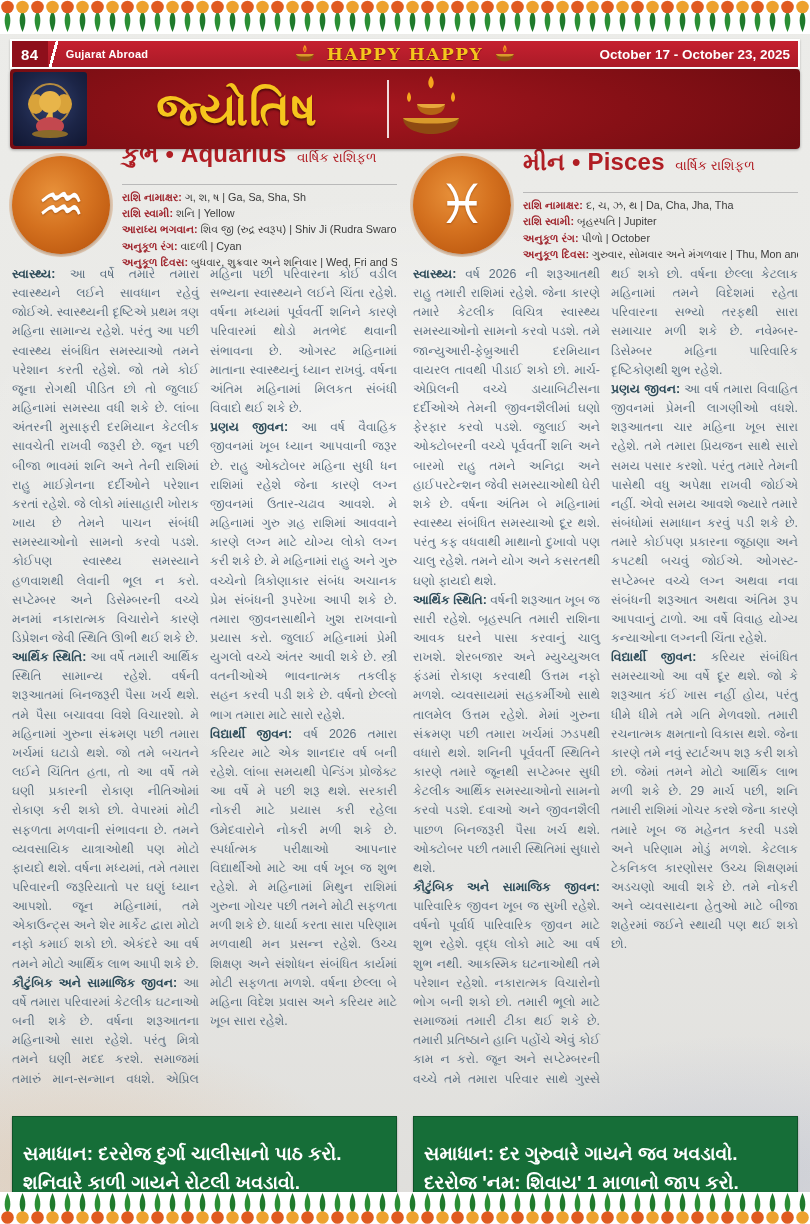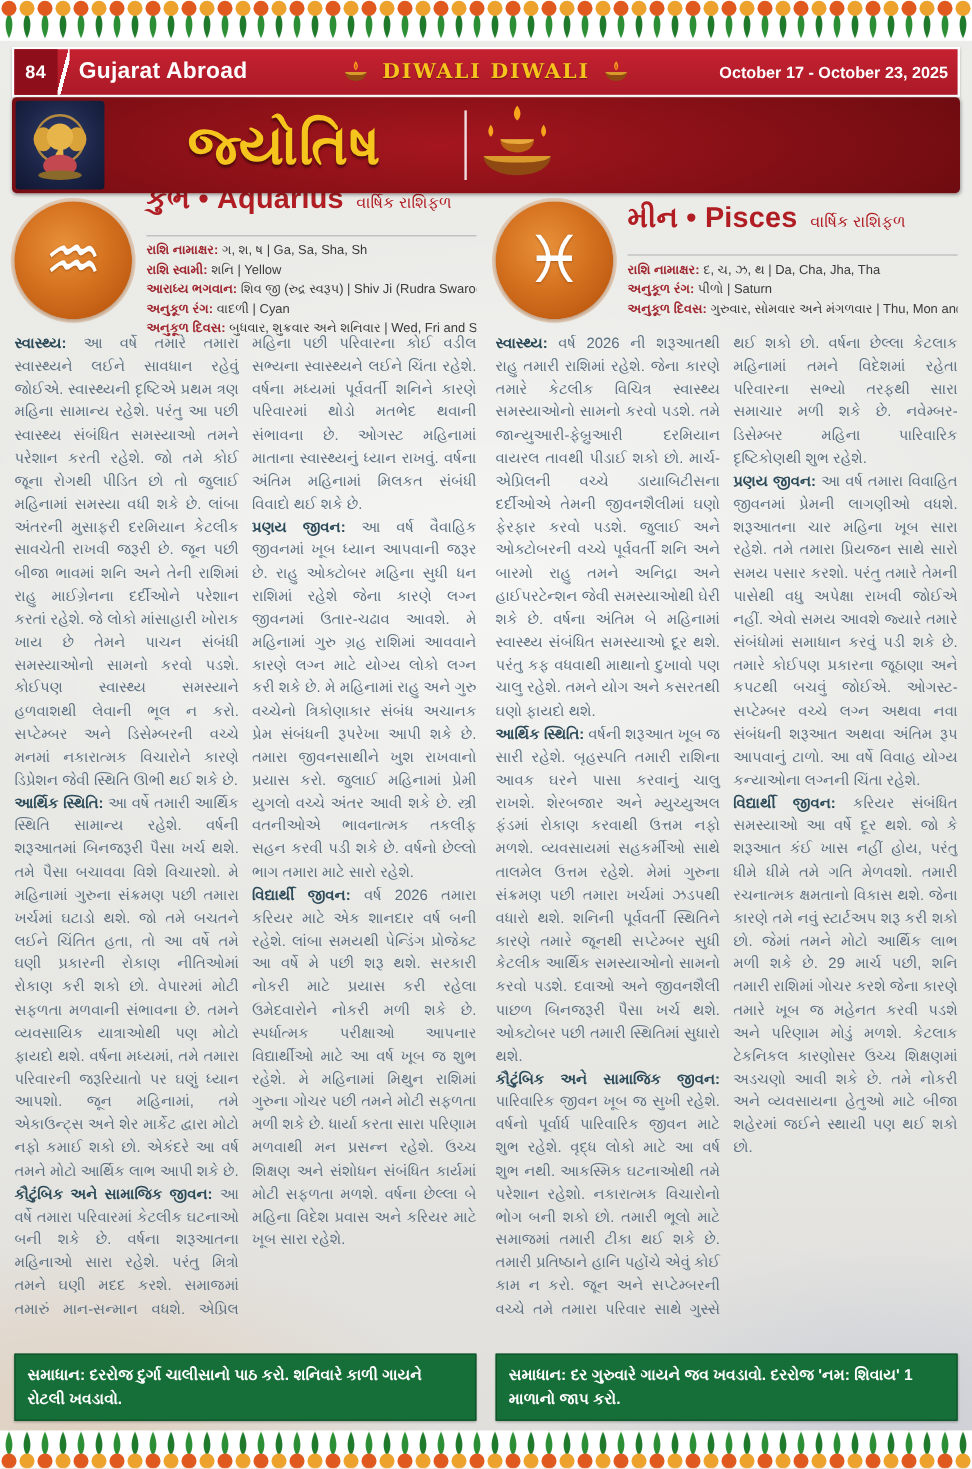--- a/index.html
+++ b/index.html
@@ -13,34 +13,34 @@
     background:
       radial-gradient(ellipse 420px 200px at 8% 96%, rgba(220,140,60,.18), transparent 70%),
       radial-gradient(ellipse 420px 200px at 92% 96%, rgba(90,110,180,.15), transparent 70%),
       radial-gradient(ellipse 600px 400px at 50% 40%, rgba(255,255,255,.6), transparent 75%),
       linear-gradient(180deg,#ecece9 0%, #e7e7e4 70%, #dfdedb 100%);
   }
   
   .garland { display:block; background:#fff; }
   
   .header-bar {
-    margin:5px 10px 0 10px; height:42px; background:#fff; padding:2px;
+    margin:5px 10px 0 10px; height:30px; background:#fff; padding:2px;
     box-shadow:0 1px 2px rgba(0,0,0,.25);
   }
   .header-bar-inner {
     height:100%; background:linear-gradient(180deg,#c52130,#ab1a27);
     display:flex; align-items:center; padding:0 8px 0 0; position:relative;
   }
   .pageno-wrap { display:flex; align-items:stretch; height:100%; }
   .pageno {
     background:#8e0f1b; color:#fff; font-weight:bold; font-size:15px;
     display:flex; align-items:center; padding:0 9px; letter-spacing:.5px;
   }
   .pageno-slash { width:10px; height:100%; background:linear-gradient(105deg, transparent 45%, #fff 45%, #fff 62%, transparent 62%); }
-  .brand { color:#fff; font-weight:bold; font-size:19px; margin-left:8px; letter-spacing:.2px; }
+  .brand { color:#fff; font-weight:bold; font-size:11px; margin-left:8px; letter-spacing:.2px; }
   .happy-diwali {
     position:absolute; left:50%; transform:translateX(-50%);
     display:flex; align-items:center; gap:10px;
   }
   .happy-diwali-text {
     font-family:"DejaVu Serif", serif; font-weight:bold; color:#f6c51d;
     font-size:17px; letter-spacing:1.5px; text-shadow:0 1px 1px rgba(0,0,0,.4);
   }
   .date-range { margin-left:auto; color:#fff; font-weight:bold; font-size:13.5px; }
   
@@ -84,21 +84,21 @@
   .sign-body {
     margin-top:8px; height:842px; overflow:hidden;
     column-count:2; column-gap:11px; column-fill:auto;
     font-size:12.4px; line-height:19.15px; color:#5c7082; text-align:justify;
   }
   .body-para { margin:0; }
   .para-heading { color:#2d4b59; font-weight:bold; }
   
   .remedy-box {
     margin-top:9px; background:#166e38; border:1px solid #0e5229; color:#fff;
-    font-weight:bold; font-size:13px; line-height:1.55; padding:7px 10px; min-height:56px;
+    font-weight:bold; font-size:19px; line-height:1.55; padding:22px 10px; min-height:56px;
     box-shadow:0 1px 2px rgba(0,0,0,.3);
   }
   
   .footer-line { text-align:center; margin-top:9px; font-size:13.5px; color:#3c3c3c; font-weight:bold; }
   .footer-url { color:#1d1d1d; font-weight:bold; }
   .garland-bottom-wrap { position:absolute; left:0; right:0; bottom:0; }
 </style>
 </head>
 <body>
 
@@ -123,21 +123,21 @@
         <div class="pageno-slash"></div>
       </div>
       <div class="brand">Gujarat Abroad</div>
       <div class="happy-diwali">
         <svg width="24" height="20" viewBox="0 0 24 20" aria-hidden="true">
           <path d="M12 1 C14.5 4 14 7 12 8.5 C10 7 9.5 4 12 1 Z" fill="#f6a51d"></path>
           <path d="M12 3 C13.3 5 13 6.8 12 7.8 C11 6.8 10.7 5 12 3 Z" fill="#e2571f"></path>
           <path d="M3 10 H21 C21 14 17 17.5 12 17.5 C7 17.5 3 14 3 10 Z" fill="#8e4a12"></path>
           <path d="M3 10 H21 C20.3 11.6 18.5 12.6 12 12.6 C5.5 12.6 3.7 11.6 3 10 Z" fill="#d99a2b"></path>
         </svg>
-        <span class="happy-diwali-text">DIWALI DIWALI</span>
+        <span class="happy-diwali-text">HAPPY HAPPY</span>
         <svg width="24" height="20" viewBox="0 0 24 20" aria-hidden="true">
           <path d="M12 1 C14.5 4 14 7 12 8.5 C10 7 9.5 4 12 1 Z" fill="#f6a51d"></path>
           <path d="M12 3 C13.3 5 13 6.8 12 7.8 C11 6.8 10.7 5 12 3 Z" fill="#e2571f"></path>
           <path d="M3 10 H21 C21 14 17 17.5 12 17.5 C7 17.5 3 14 3 10 Z" fill="#8e4a12"></path>
           <path d="M3 10 H21 C20.3 11.6 18.5 12.6 12 12.6 C5.5 12.6 3.7 11.6 3 10 Z" fill="#d99a2b"></path>
         </svg>
       </div>
       <div class="date-range">October 17 - October 23, 2025</div>
     </div>
   </div>
@@ -210,21 +210,22 @@
         <div class="sign-circle">
           <span class="sign-glyph">♓</span>
         </div>
         <div class="sign-head-right">
           <div class="sign-title-row">
             <span class="sign-title">મીન • Pisces</span>
             <span class="sign-tag">વાર્ષિક રાશિફળ</span>
           </div>
           <div class="info-list">
               <div class="info-row"><span class="info-label">રાશિ નામાક્ષર: </span><span class="info-value">દ, ચ, ઝ, થ | Da, Cha, Jha, Tha</span></div>
-              <div class="info-row"><span class="info-label">અનુકૂળ રંગ: </span><span class="info-value">પીળો | Saturn</span></div>
+              <div class="info-row"><span class="info-label">રાશિ સ્વામી: </span><span class="info-value">બૃહસ્પતિ | Jupiter</span></div>
+              <div class="info-row"><span class="info-label">અનુકૂળ રંગ: </span><span class="info-value">પીળો | October</span></div>
               <div class="info-row"><span class="info-label">અનુકૂળ દિવસ: </span><span class="info-value">ગુરુવાર, સોમવાર અને મંગળવાર | Thu, Mon and Tue</span></div>
             </div>
         </div>
       </div>
       <div class="sign-body">
           <p class="body-para"><strong class="para-heading">સ્વાસ્થ્ય: </strong>વર્ષ 2026 ની શરૂઆતથી રાહુ તમારી રાશિમાં રહેશે. જેના કારણે તમારે કેટલીક વિચિત્ર સ્વાસ્થ્ય સમસ્યાઓનો સામનો કરવો પડશે. તમે જાન્યુઆરી-ફેબ્રુઆરી દરમિયાન વાયરલ તાવથી પીડાઈ શકો છો. માર્ચ-એપ્રિલની વચ્ચે ડાયાબિટીસના દર્દીઓએ તેમની જીવનશૈલીમાં ઘણો ફેરફાર કરવો પડશે. જુલાઈ અને ઓક્ટોબરની વચ્ચે પૂર્વવર્તી શનિ અને બારમો રાહુ તમને અનિદ્રા અને હાઈપરટેન્શન જેવી સમસ્યાઓથી ઘેરી શકે છે. વર્ષના અંતિમ બે મહિનામાં સ્વાસ્થ્ય સંબંધિત સમસ્યાઓ દૂર થશે. પરંતુ કફ વધવાથી માથાનો દુખાવો પણ ચાલુ રહેશે. તમને યોગ અને કસરતથી ઘણો ફાયદો થશે.</p>
           <p class="body-para"><strong class="para-heading">આર્થિક સ્થિતિ: </strong>વર્ષની શરૂઆત ખૂબ જ સારી રહેશે. બૃહસ્પતિ તમારી રાશિના આવક ઘરને પાસા કરવાનું ચાલુ રાખશે. શેરબજાર અને મ્યુચ્યુઅલ ફંડમાં રોકાણ કરવાથી ઉત્તમ નફો મળશે. વ્યવસાયમાં સહકર્મીઓ સાથે તાલમેલ ઉત્તમ રહેશે. મેમાં ગુરુના સંક્રમણ પછી તમારા ખર્ચમાં ઝડપથી વધારો થશે. શનિની પૂર્વવર્તી સ્થિતિને કારણે તમારે જૂનથી સપ્ટેમ્બર સુધી કેટલીક આર્થિક સમસ્યાઓનો સામનો કરવો પડશે. દવાઓ અને જીવનશૈલી પાછળ બિનજરૂરી પૈસા ખર્ચ થશે. ઓક્ટોબર પછી તમારી સ્થિતિમાં સુધારો થશે.</p>
           <p class="body-para"><strong class="para-heading">કૌટુંબિક અને સામાજિક જીવન: </strong>પારિવારિક જીવન ખૂબ જ સુખી રહેશે. વર્ષનો પૂર્વાર્ધ પારિવારિક જીવન માટે શુભ રહેશે. વૃદ્ધ લોકો માટે આ વર્ષ શુભ નથી. આકસ્મિક ઘટનાઓથી તમે પરેશાન રહેશો. નકારાત્મક વિચારોનો ભોગ બની શકો છો. તમારી ભૂલો માટે સમાજમાં તમારી ટીકા થઈ શકે છે. તમારી પ્રતિષ્ઠાને હાનિ પહોંચે એવું કોઈ કામ ન કરો. જૂન અને સપ્ટેમ્બરની વચ્ચે તમે તમારા પરિવાર સાથે ગુસ્સે થઈ શકો છો. વર્ષના છેલ્લા કેટલાક મહિનામાં તમને વિદેશમાં રહેતા પરિવારના સભ્યો તરફથી સારા સમાચાર મળી શકે છે. નવેમ્બર-ડિસેમ્બર મહિના પારિવારિક દૃષ્ટિકોણથી શુભ રહેશે.</p>
           <p class="body-para"><strong class="para-heading">પ્રણય જીવન: </strong>આ વર્ષ તમારા વિવાહિત જીવનમાં પ્રેમની લાગણીઓ વધશે. શરૂઆતના ચાર મહિના ખૂબ સારા રહેશે. તમે તમારા પ્રિયજન સાથે સારો સમય પસાર કરશો. પરંતુ તમારે તેમની પાસેથી વધુ અપેક્ષા રાખવી જોઈએ નહીં. એવો સમય આવશે જ્યારે તમારે સંબંધોમાં સમાધાન કરવું પડી શકે છે. તમારે કોઈપણ પ્રકારના જૂઠાણા અને કપટથી બચવું જોઈએ. ઓગસ્ટ-સપ્ટેમ્બર વચ્ચે લગ્ન અથવા નવા સંબંધની શરૂઆત અથવા અંતિમ રૂપ આપવાનું ટાળો. આ વર્ષે વિવાહ યોગ્ય કન્યાઓના લગ્નની ચિંતા રહેશે.</p>
           <p class="body-para"><strong class="para-heading">વિદ્યાર્થી જીવન: </strong>કરિયર સંબંધિત સમસ્યાઓ આ વર્ષે દૂર થશે. જો કે શરૂઆત કંઈ ખાસ નહીં હોય, પરંતુ ધીમે ધીમે તમે ગતિ મેળવશો. તમારી રચનાત્મક ક્ષમતાનો વિકાસ થશે. જેના કારણે તમે નવું સ્ટાર્ટઅપ શરૂ કરી શકો છો. જેમાં તમને મોટો આર્થિક લાભ મળી શકે છે. 29 માર્ચ પછી, શનિ તમારી રાશિમાં ગોચર કરશે જેના કારણે તમારે ખૂબ જ મહેનત કરવી પડશે અને પરિણામ મોડું મળશે. કેટલાક ટેકનિકલ કારણોસર ઉચ્ચ શિક્ષણમાં અડચણો આવી શકે છે. તમે નોકરી અને વ્યવસાયના હેતુઓ માટે બીજા શહેરમાં જઈને સ્થાયી પણ થઈ શકો છો.</p>

